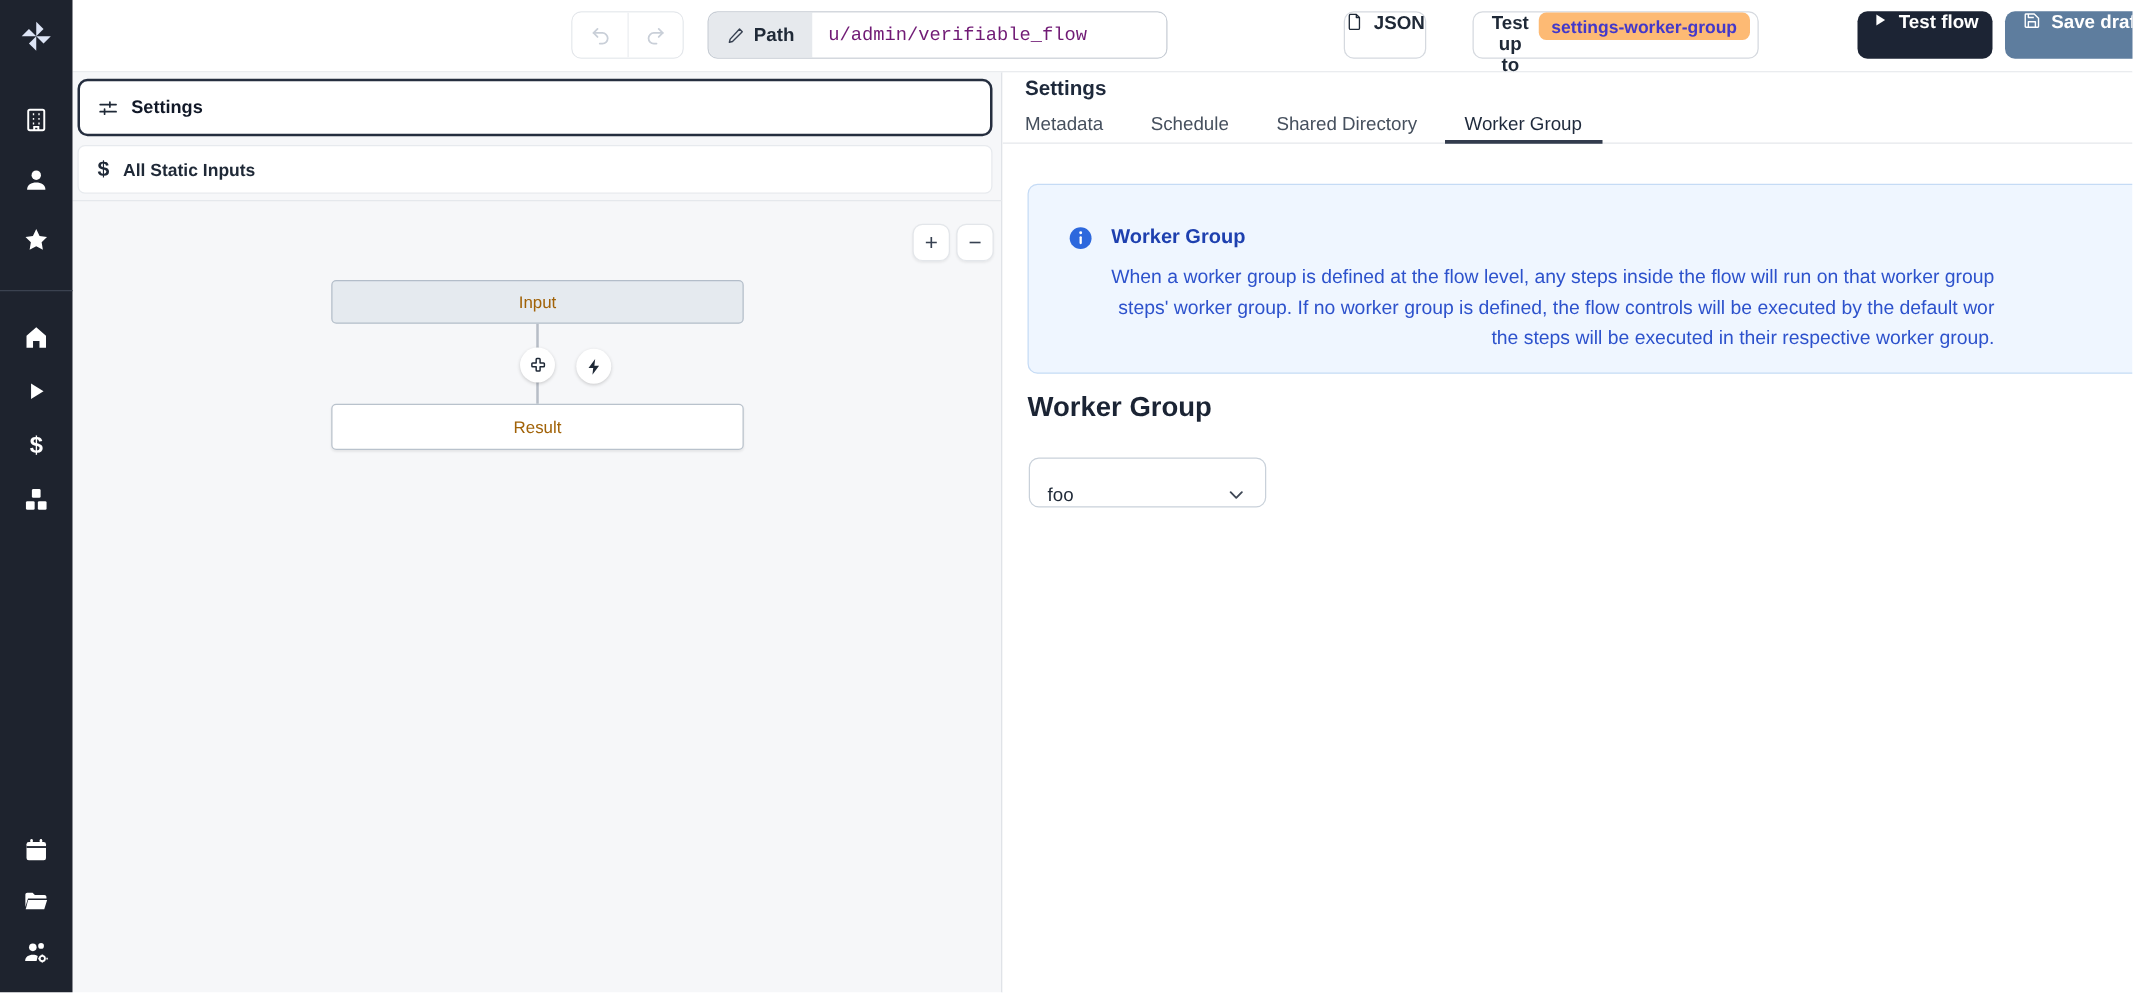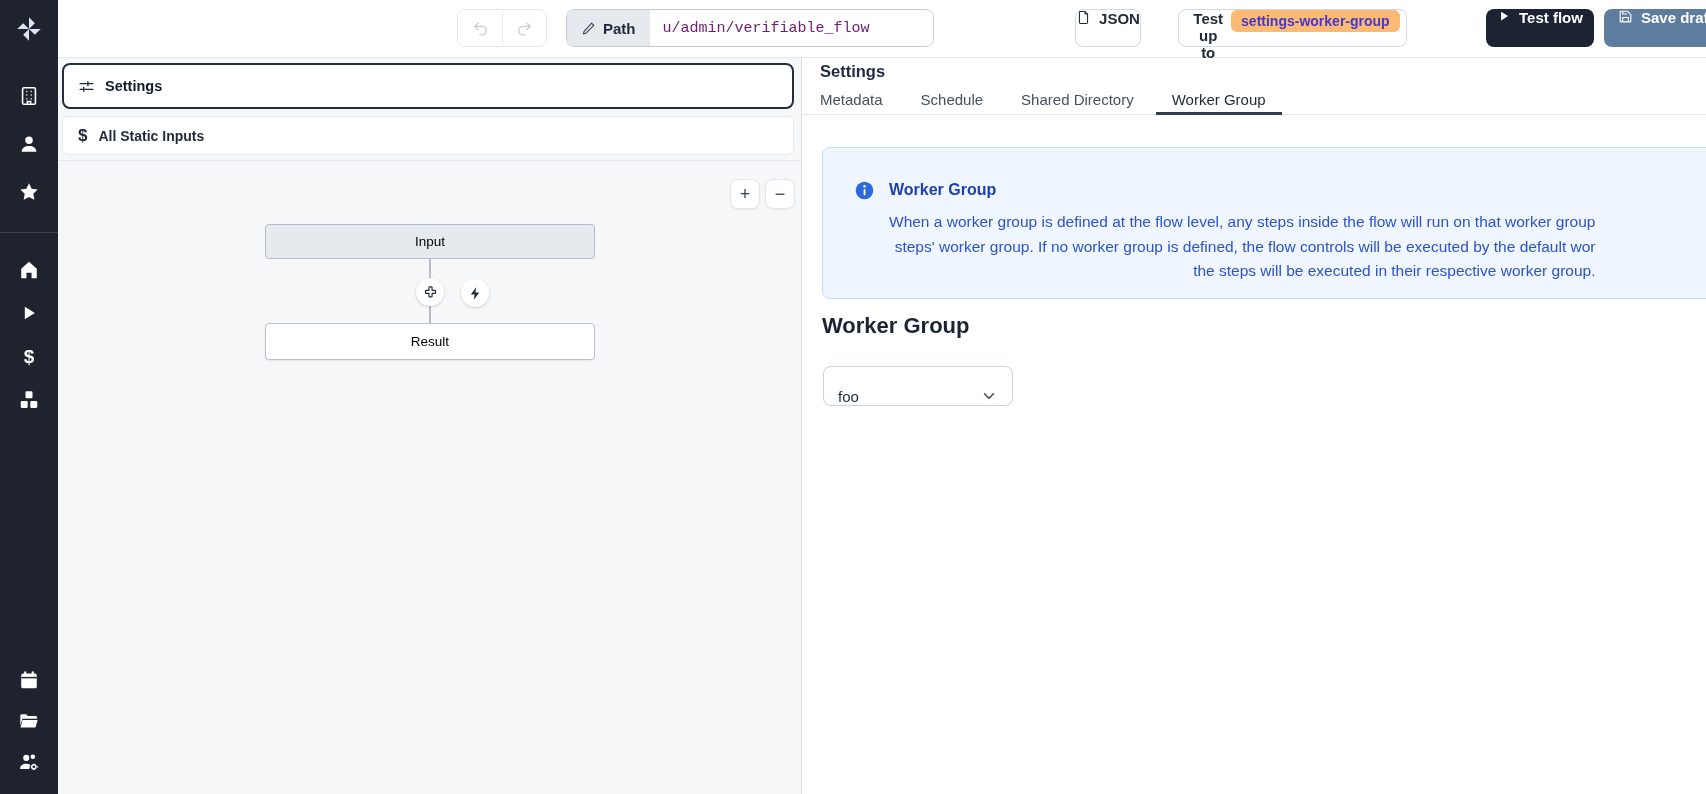--- a/index.html
+++ b/index.html
@@ -29,21 +29,21 @@
   .badge { background:#fdba74; color:#4338ca; font-size:14px; font-weight:600; border-radius:6px; padding:3px 10px; white-space:nowrap; }
   .test-flow-btn { position:absolute; left:1428px; top:9px; width:108px; height:38px; background:#1c2434; border:none; color:#fff; }
   .save-draft-btn { position:absolute; left:1546px; top:9px; width:132px; height:38px; background:#5e7d9e; border:none; color:#fff; justify-content:flex-start; padding-left:14px; }
 
   
   .left-panel { position:absolute; left:58px; top:58px; width:744px; height:736px; background:#f6f7f9; border-right:1px solid #d9dde2; }
   .settings-row { position:absolute; left:4px; top:5px; width:732px; height:46px; background:#fff; border:2px solid #252e3f; border-radius:8px; display:flex; align-items:center; gap:10px; padding:0 14px; font-weight:700; font-size:14.5px; color:#111827; cursor:pointer; }
   .static-row { position:absolute; left:4px; top:58px; width:732px; height:39px; background:#fff; border:1px solid #e7eaee; border-radius:6px; display:flex; align-items:center; gap:11px; padding:0 15px; font-weight:600; font-size:14px; color:#1f2937; cursor:pointer; }
   .static-dollar { color:#1f2937; font-size:17px; font-weight:600; }
   .canvas { position:absolute; left:0; top:102px; width:744px; height:634px; border-top:1px solid #e5e8ec; }
-  .node { position:absolute; left:207px; width:330px; display:flex; align-items:center; justify-content:center; font-size:13.5px; color:#000000; border-radius:4px; cursor:pointer; }
+  .node { position:absolute; left:207px; width:330px; display:flex; align-items:center; justify-content:center; font-size:13.5px; color:#a16207; border-radius:4px; cursor:pointer; }
   .node-input { top:63px; height:35px; background:#e5eaef; border:1px solid #b3bdc9; }
   .node-result { top:162px; height:37px; background:#fff; border:1px solid #b9c2cc; box-shadow:0 1px 2px rgba(0,0,0,.07); }
   .connector { position:absolute; left:371px; top:98px; width:2px; height:64px; background:#b7bdc6; }
   .round-btn { position:absolute; width:28px; height:28px; border-radius:50%; background:#fff; box-shadow:0 1px 3px rgba(0,0,0,.18); display:flex; align-items:center; justify-content:center; border:none; cursor:pointer; }
   .plus-btn { left:358px; top:117px; }
   .bolt-btn { left:403px; top:118px; }
   .zoom-btn { position:absolute; top:18px; width:30px; height:30px; background:#fff; border:1px solid #e3e6ea; border-radius:8px; box-shadow:0 1px 2px rgba(0,0,0,.06); display:flex; align-items:center; justify-content:center; font-size:18px; color:#374151; cursor:pointer; }
   .zoom-in { left:672px; } .zoom-out { left:707px; }
 
   

